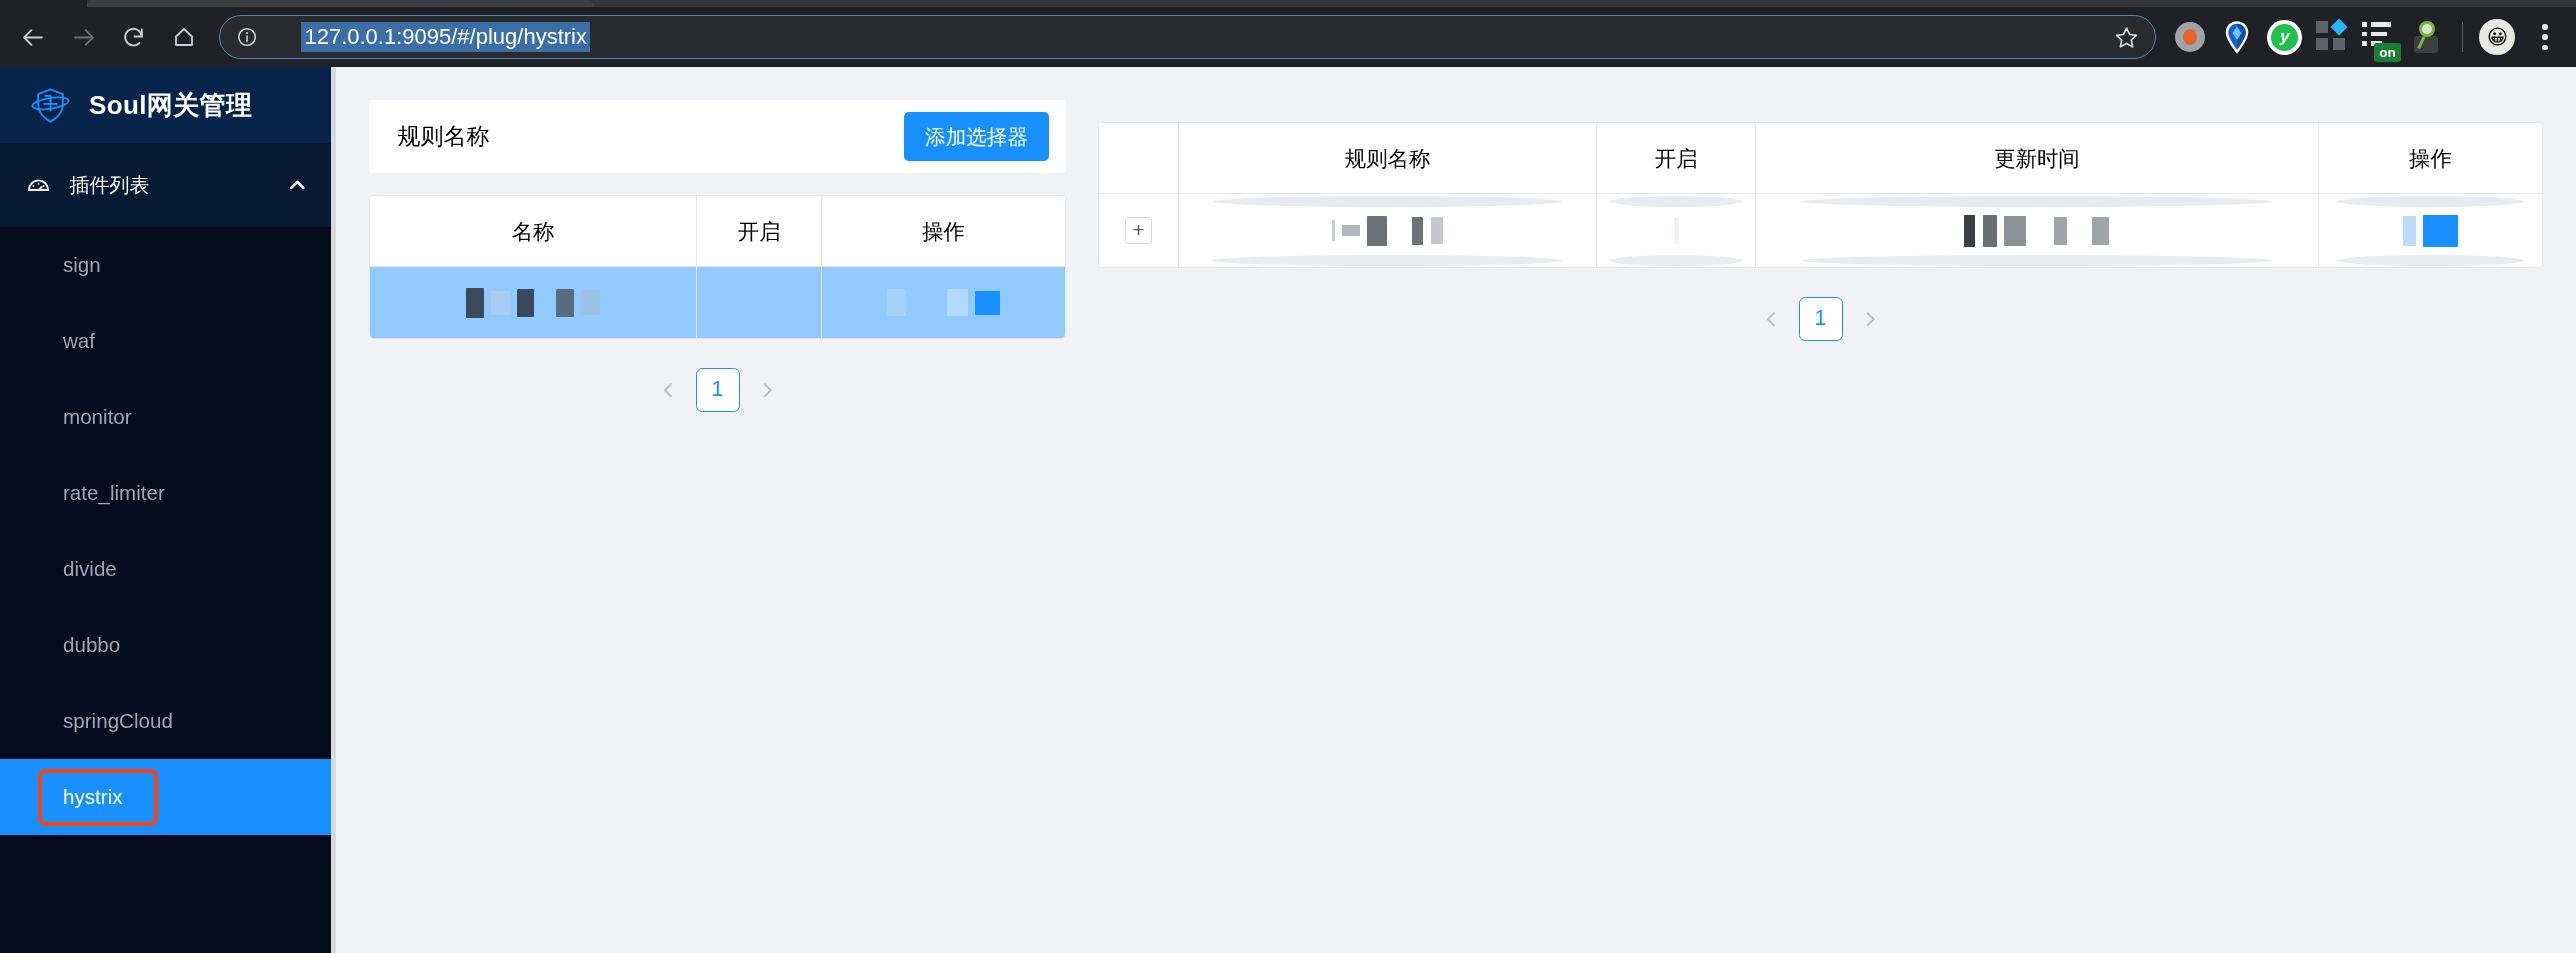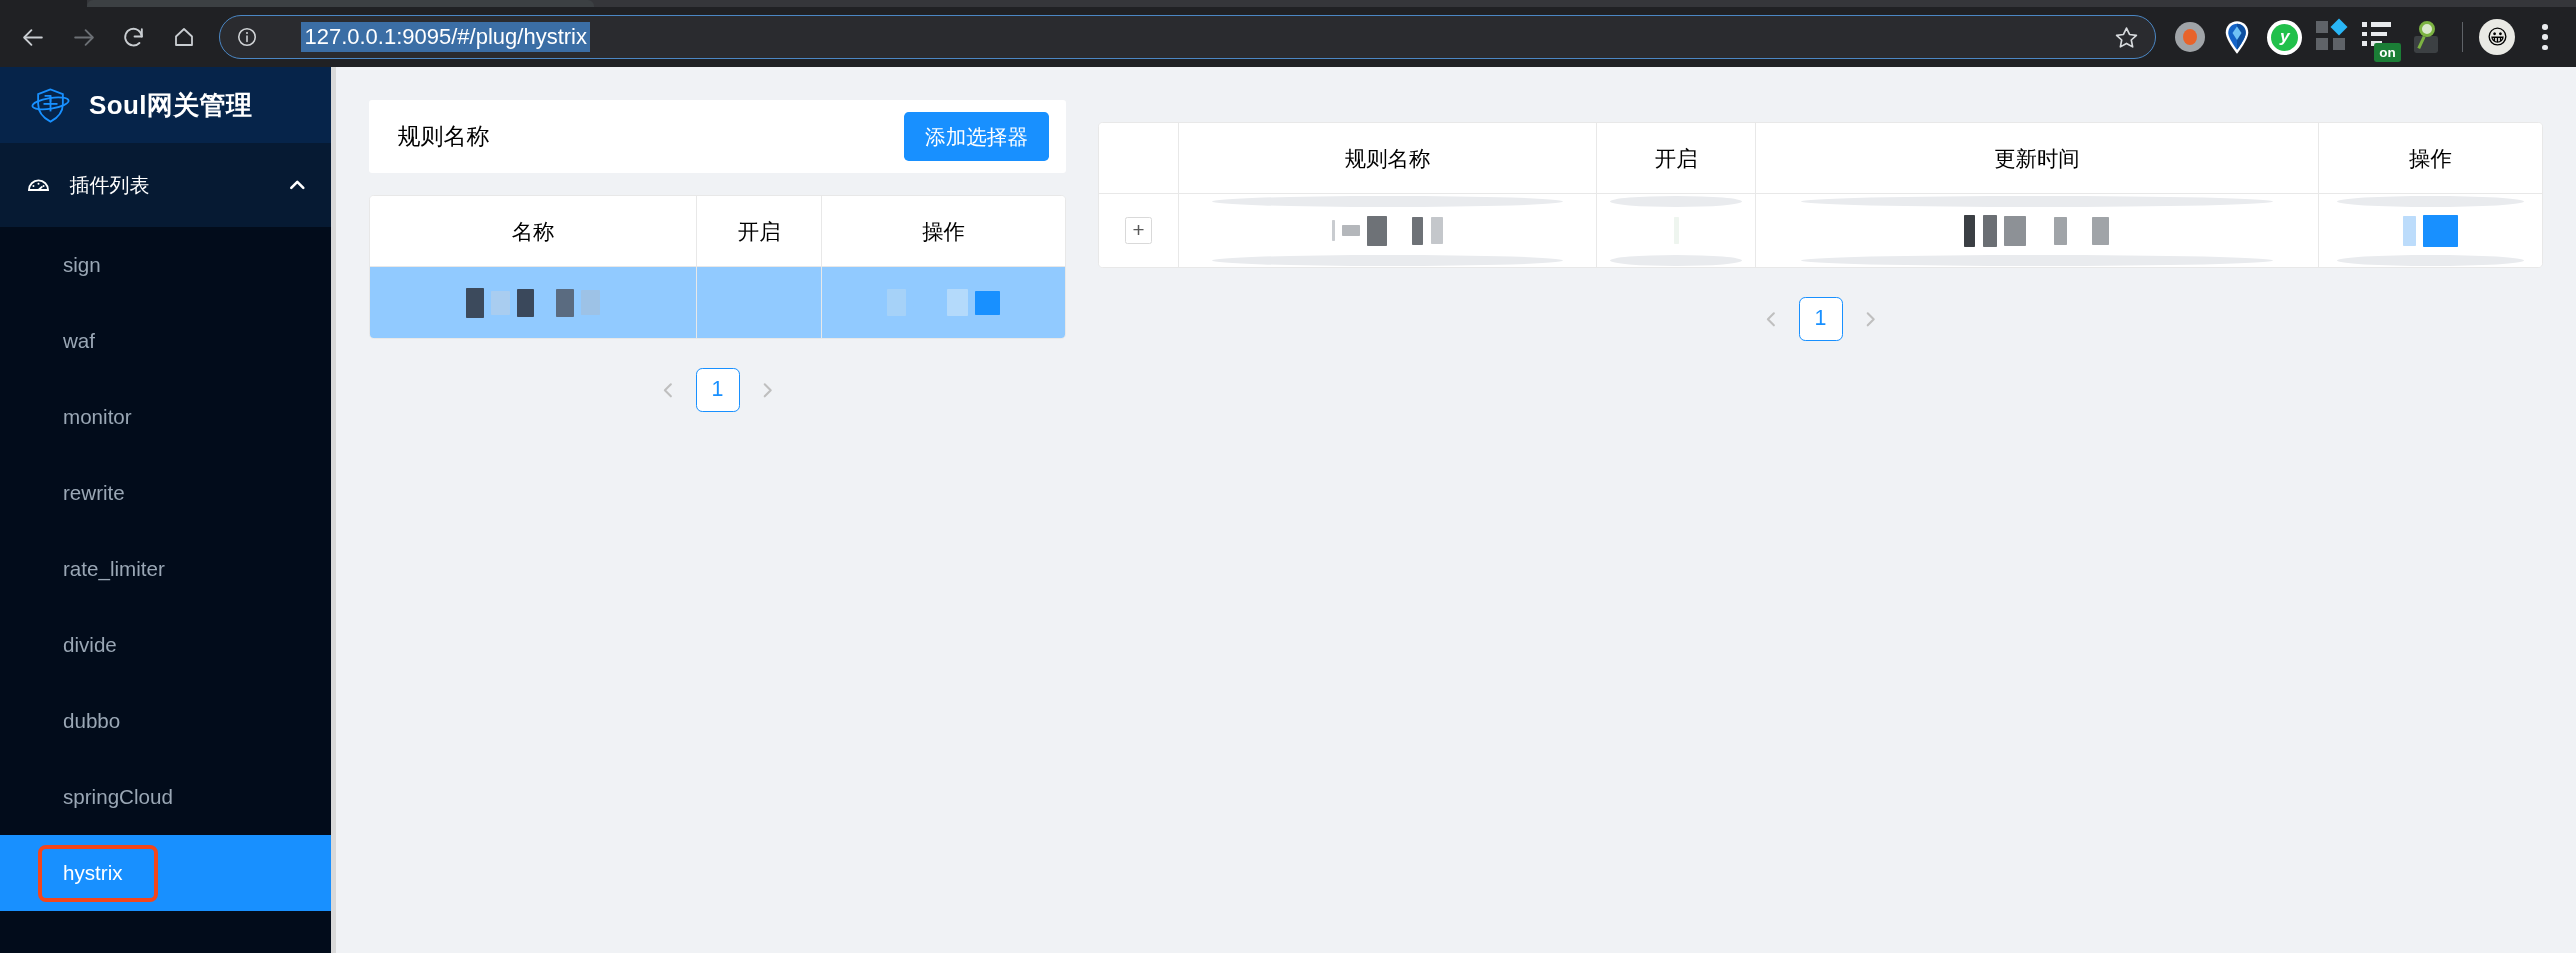--- a/index.html
+++ b/index.html
@@ -449,23 +449,20 @@
 
     <div class="submenu">
       <div class="sub-item">
           <span>sign</span>
         </div>
       <div class="sub-item">
           <span>waf</span>
         </div>
       <div class="sub-item">
           <span>monitor</span>
-        </div>
-      <div class="sub-item">
-          <span>rewrite</span>
         </div>
       <div class="sub-item">
           <span>rate_limiter</span>
         </div>
       <div class="sub-item">
           <span>divide</span>
         </div>
       <div class="sub-item">
           <span>dubbo</span>
         </div>

